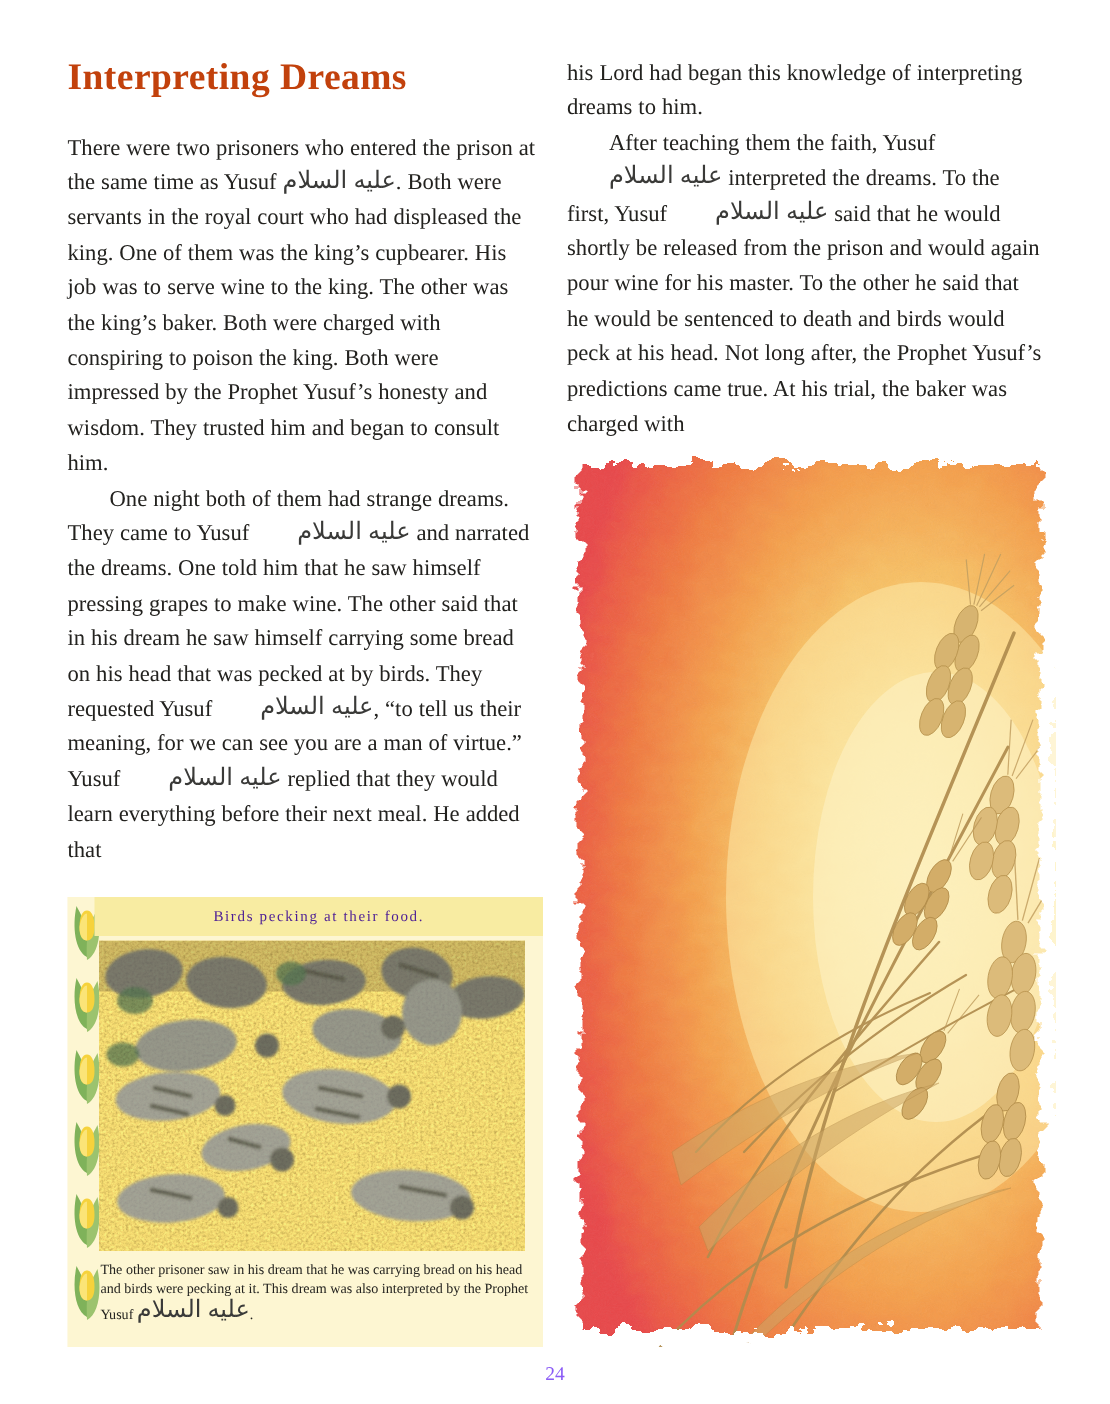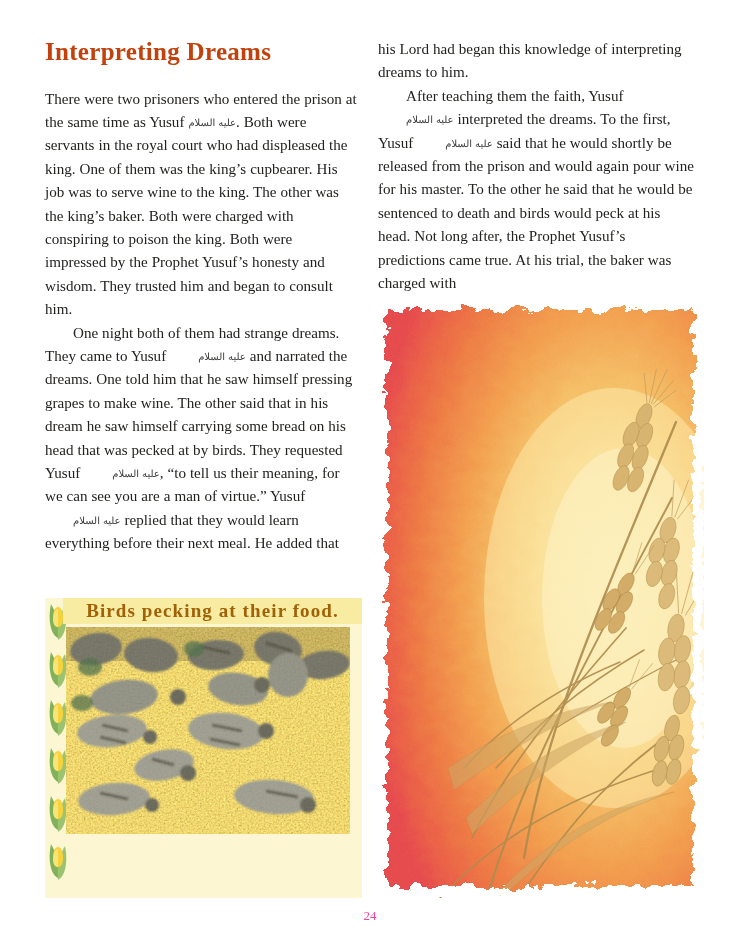--- a/index.html
+++ b/index.html
@@ -55,25 +55,25 @@
     color: #23221f;
     word-spacing: 0.2px;
   }
   p.body + p.body {
     text-indent: 28px;
   }
 
   
   .honorific {
     display: inline-block;
-    font-size: 10px;
+    font-size: 16px;
     line-height: 1;
     transform: translateY(-1px);
     color: #3a3a38;
-    font-family: Liberation Sans, sans-serif;
+    font-family: Liberation Serif, serif;
     letter-spacing: -0.5px;
     white-space: nowrap;
   }
 
   
   .illustration {
     position: absolute;
     left: 376px;
     top: 298px;
     width: 328px;
@@ -97,24 +97,24 @@
     left: 18px;
     top: 0px;
     width: 299px;
     height: 26px;
     background: #f8eca2;
     display: flex;
     align-items: center;
     justify-content: center;
   }
   .caption-title {
-    font-size: 19px;
-    font-weight: 700;
+    font-size: 10px;
+    font-weight: 400;
     letter-spacing: 1.1px;
-    color: #a16207;
+    color: #4c1d95;
     white-space: nowrap;
   }
 
   
   .tulip-border {
     position: absolute;
     left: 0px;
     top: 0px;
     width: 26px;
     height: 300px;
@@ -142,21 +142,21 @@
   }
 
   
   .page-number {
     position: absolute;
     left: 0;
     top: 908px;
     width: 740px;
     text-align: center;
     font-size: 13px;
-    color: #ec4899;
+    color: #8b5cf6;
   }
 </style>
 </head>
 <body>
 
 <div class="page">
 
   <div class="col-left">
     <h1 class="chapter-title">Interpreting Dreams</h1>
     <p class="body" id="lp0">There were two prisoners who entered the prison at the same time as Yusuf <span class="honorific">عليه السلام</span>. Both were servants in the royal court who had displeased the king. One of them was the king’s cupbearer. His job was to serve wine to the king. The other was the king’s baker. Both were charged with conspiring to poison the king. Both were impressed by the Prophet Yusuf’s honesty and wisdom. They trusted him and began to consult him.</p>
@@ -446,17 +446,18 @@
             <ellipse cx="24" cy="40" rx="12" ry="9"></ellipse>
             <ellipse cx="16" cy="76" rx="11" ry="8"></ellipse>
             <ellipse cx="128" cy="22" rx="10" ry="8"></ellipse>
           </g>
         </g>
 
         <rect x="0" y="0" width="284" height="207" filter="url(#seed)" opacity="0.18"></rect>
       </svg>
     </div>
 
+    <div class="photo-caption" id="photocap">The other prisoner saw in his dream that he was carrying bread on his head and birds were pecking at it. This dream was also interpreted by the Prophet Yusuf <span class="honorific">عليه السلام</span>.</div>
   </div>
 
   <div class="page-number">24</div>
 
 </div>
 
 </body></html>

